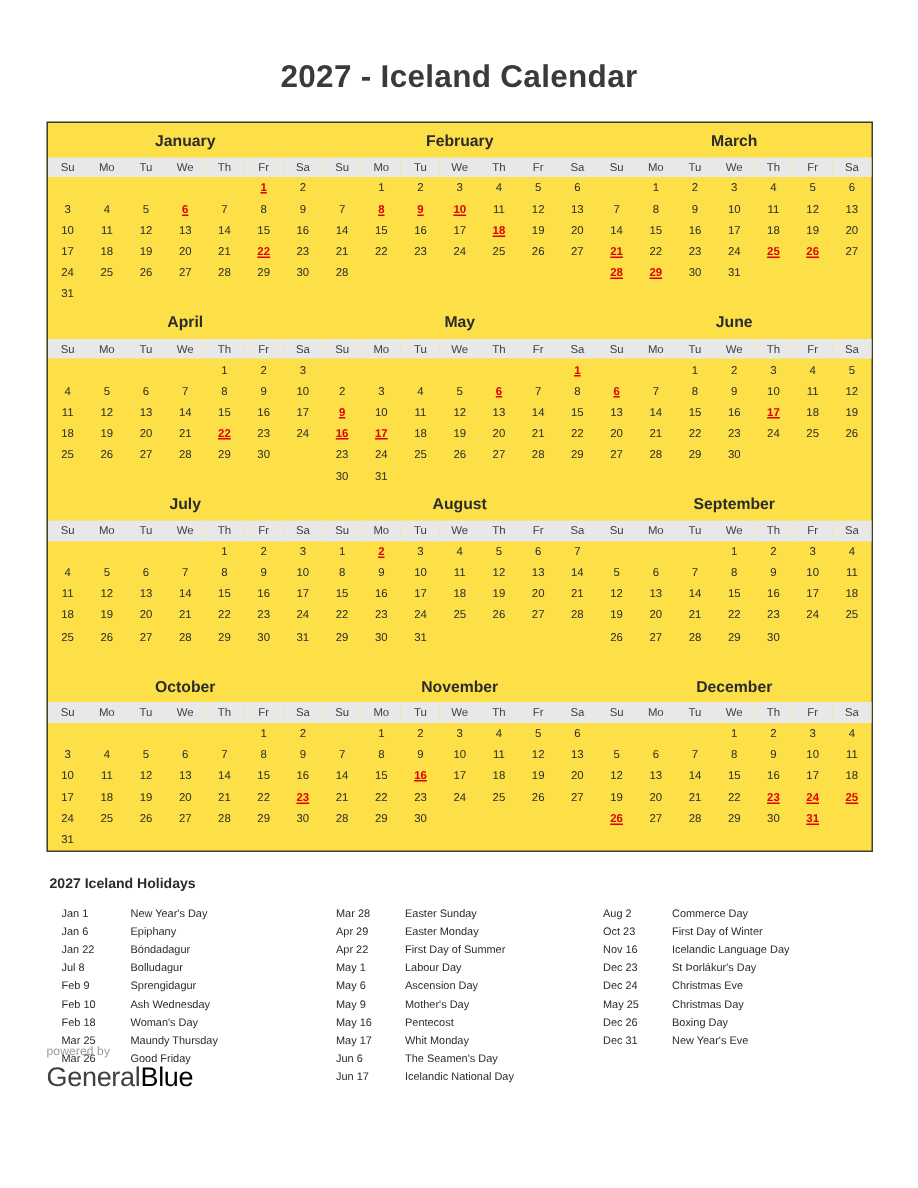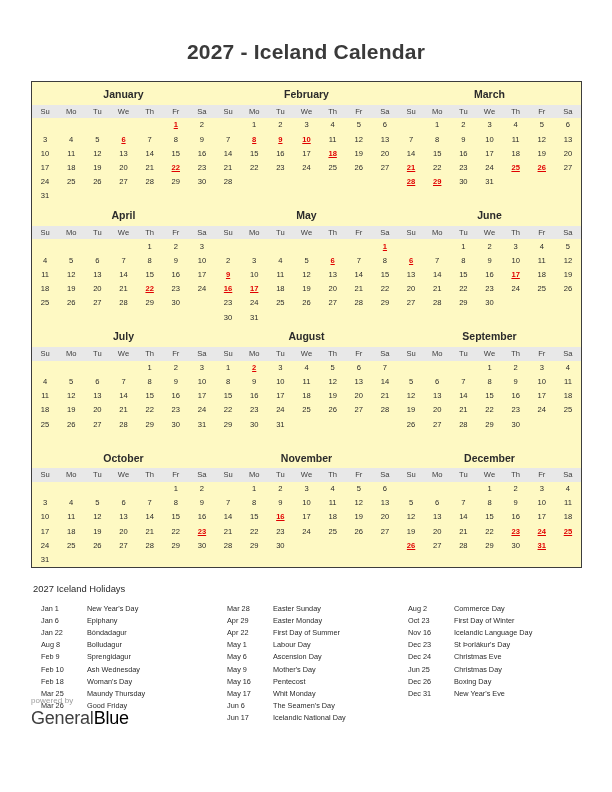--- a/index.html
+++ b/index.html
@@ -34,21 +34,21 @@
     padding-top: 40px;
     padding-bottom: 0;
     margin: 0;
   }
 
   
   .calendar-frame {
     margin: 17px 30px 0 31px;
     border: 1px solid #3d3d3d;
     box-sizing: border-box;
-    background: #fef9c3;
+    background: #fde047;
     padding: 0;
   }
   .quarter-row {
     display: flex;
     width: 100%;
   }
   .month-block {
     flex: 1 1 33.3333%;
     padding: 0;
     box-sizing: border-box;
@@ -91,29 +91,28 @@
   table.mtable td.empty {
     color: transparent;
   }
 
   
   .holidays-section {
     margin: 16px 30px 0 31px;
   }
   .holidays-title {
     font-size: 9.4px;
-    font-weight: normal;
+    font-weight: bold;
     color: #2b2b2b;
     margin: 0 0 9px 2px;
     line-height: 1;
   }
   .holiday-columns {
     display: flex;
     width: 100%;
-    justify-content: space-between;
   }
   .holiday-col {
     flex: 0 0 auto;
     box-sizing: border-box;
   }
   .holiday-col.c1 { width: 185px; padding-left: 10px; }
   .holiday-col.c2 { width: 180px; padding-left: 8px; }
   .holiday-col.c3 { width: 180px; padding-left: 6px; }
   .holiday-row {
     display: flex;
@@ -1045,21 +1044,21 @@
           </div>
           <div class="holiday-row">
             <span class="holiday-date">Jan 6</span>
             <span class="holiday-name">Epiphany</span>
           </div>
           <div class="holiday-row">
             <span class="holiday-date">Jan 22</span>
             <span class="holiday-name">Bóndadagur</span>
           </div>
           <div class="holiday-row">
-            <span class="holiday-date">Aug 8</span>
+            <span class="holiday-date">Jul 8</span>
             <span class="holiday-name">Bolludagur</span>
           </div>
           <div class="holiday-row">
             <span class="holiday-date">Feb 9</span>
             <span class="holiday-name">Sprengidagur</span>
           </div>
           <div class="holiday-row">
             <span class="holiday-date">Feb 10</span>
             <span class="holiday-name">Ash Wednesday</span>
           </div>
@@ -1133,21 +1132,21 @@
           </div>
           <div class="holiday-row">
             <span class="holiday-date">Dec 23</span>
             <span class="holiday-name">St Þorlákur's Day</span>
           </div>
           <div class="holiday-row">
             <span class="holiday-date">Dec 24</span>
             <span class="holiday-name">Christmas Eve</span>
           </div>
           <div class="holiday-row">
-            <span class="holiday-date">Jun 25</span>
+            <span class="holiday-date">May 25</span>
             <span class="holiday-name">Christmas Day</span>
           </div>
           <div class="holiday-row">
             <span class="holiday-date">Dec 26</span>
             <span class="holiday-name">Boxing Day</span>
           </div>
           <div class="holiday-row">
             <span class="holiday-date">Dec 31</span>
             <span class="holiday-name">New Year's Eve</span>
           </div>

